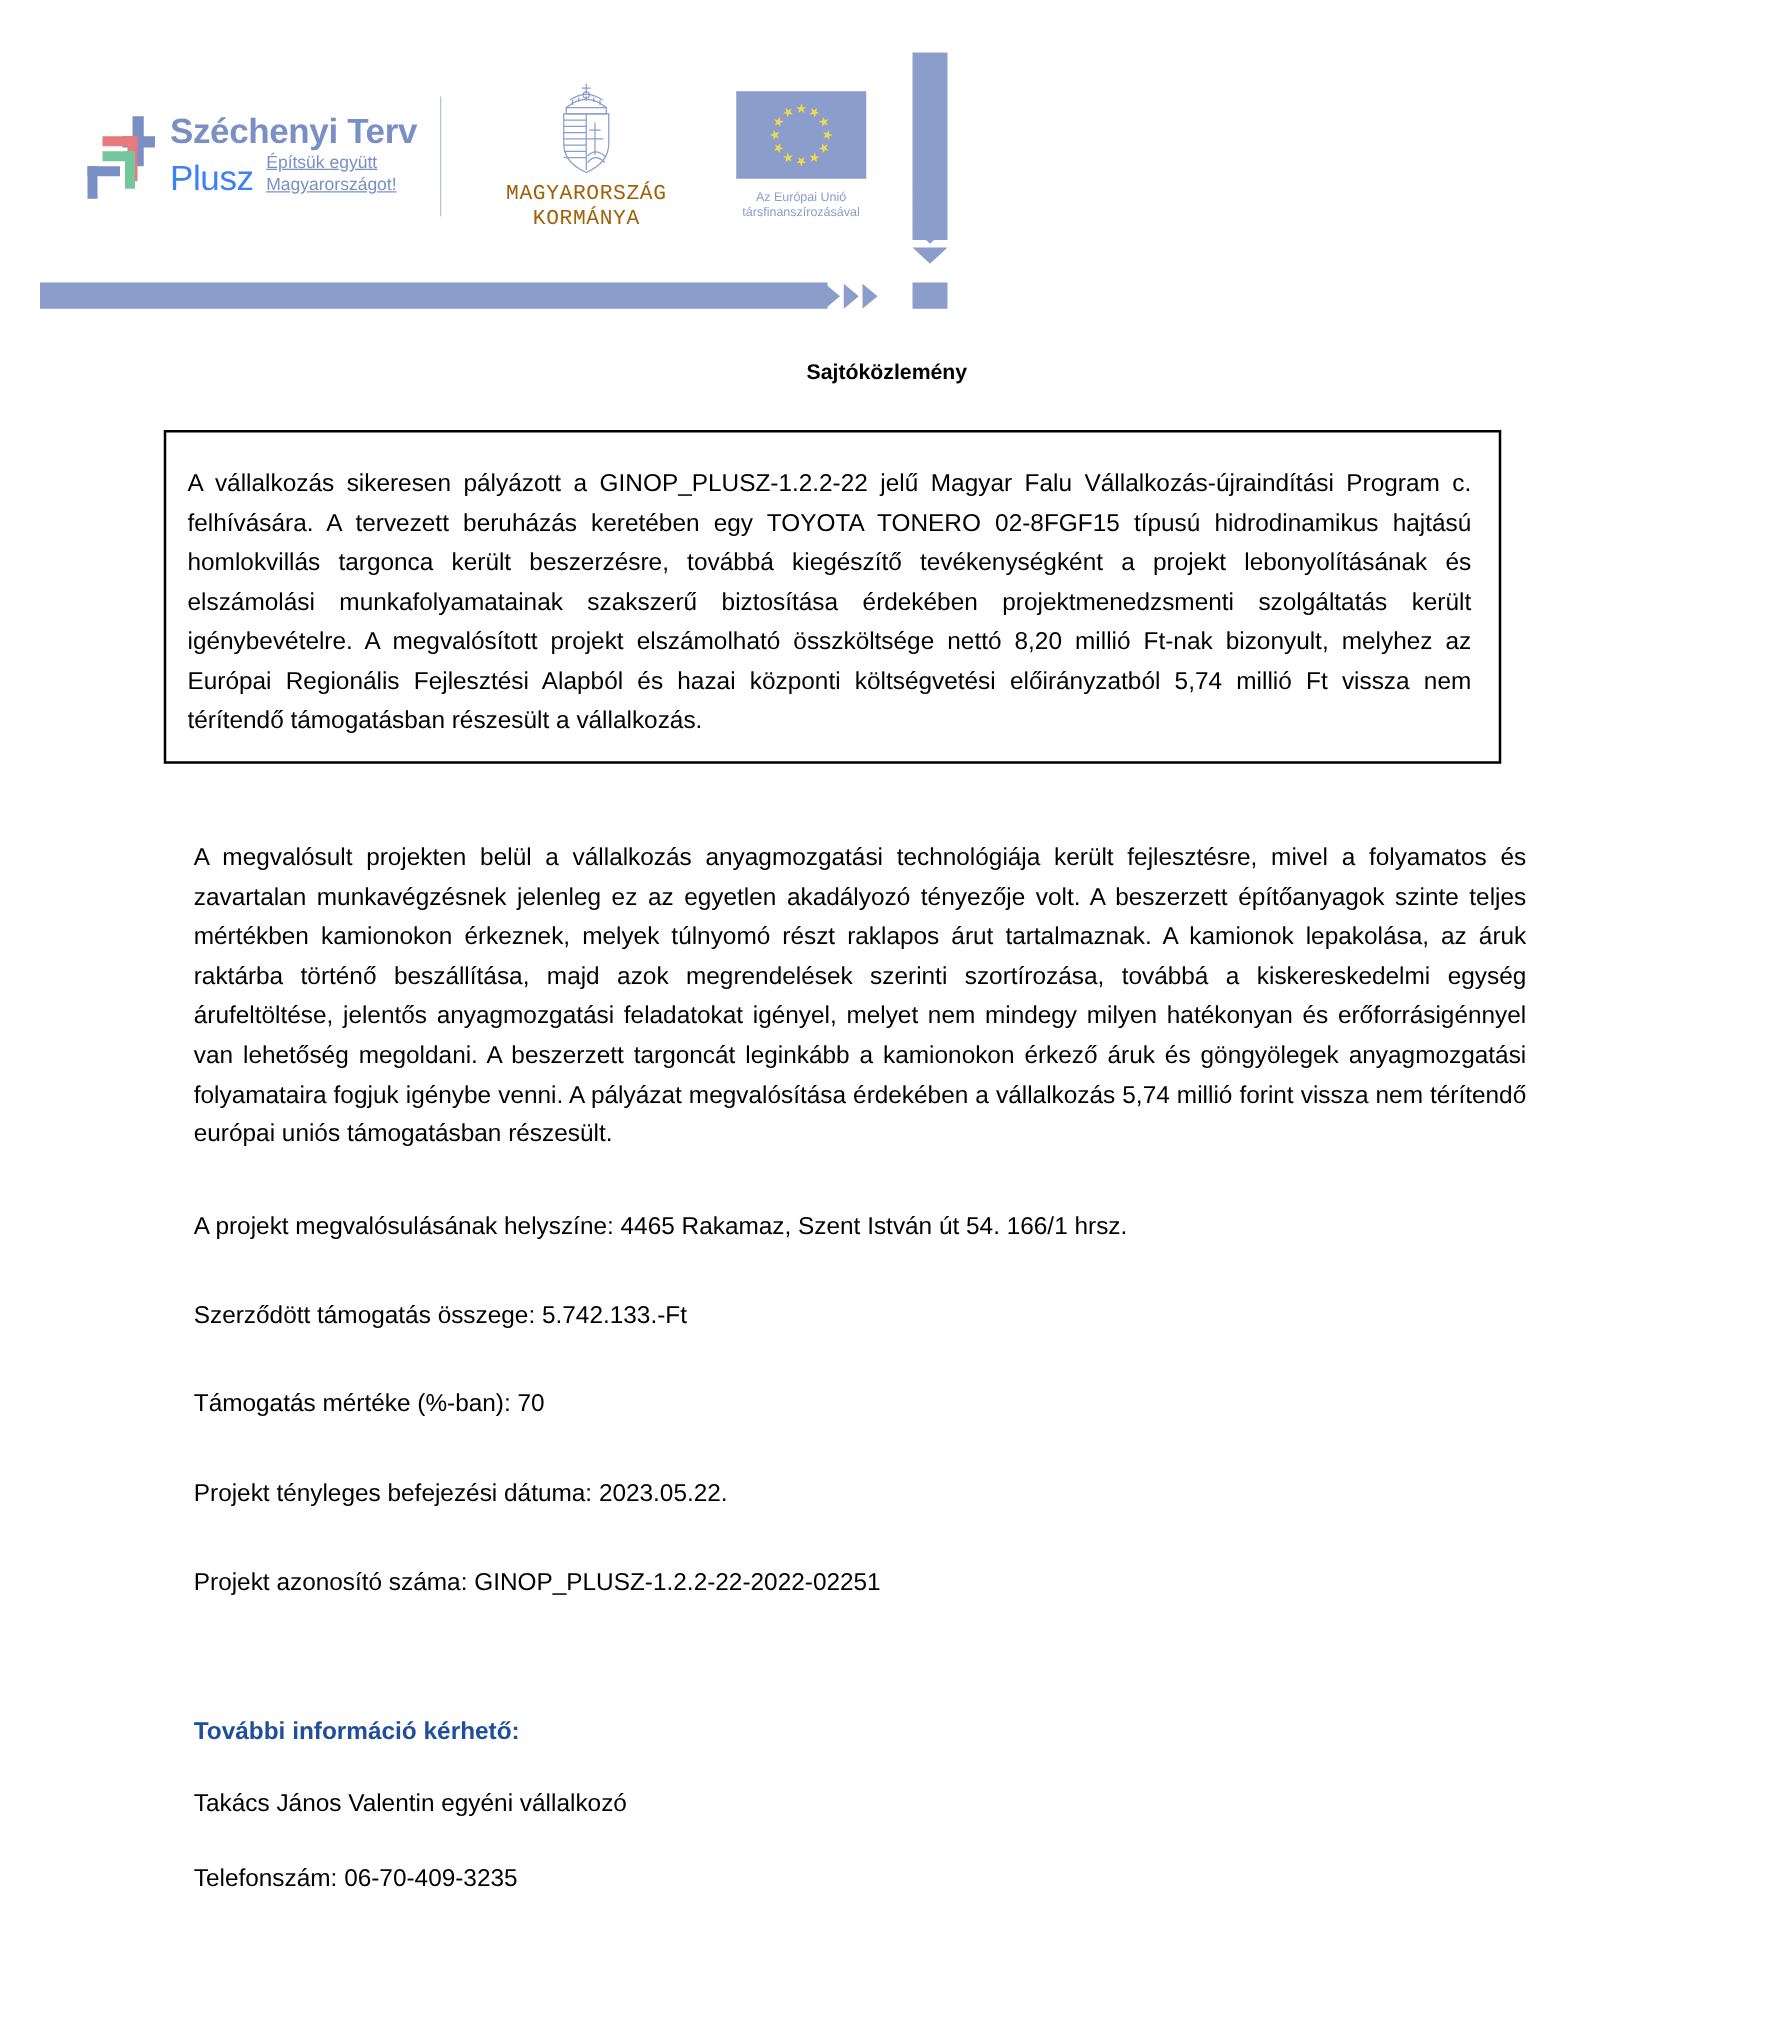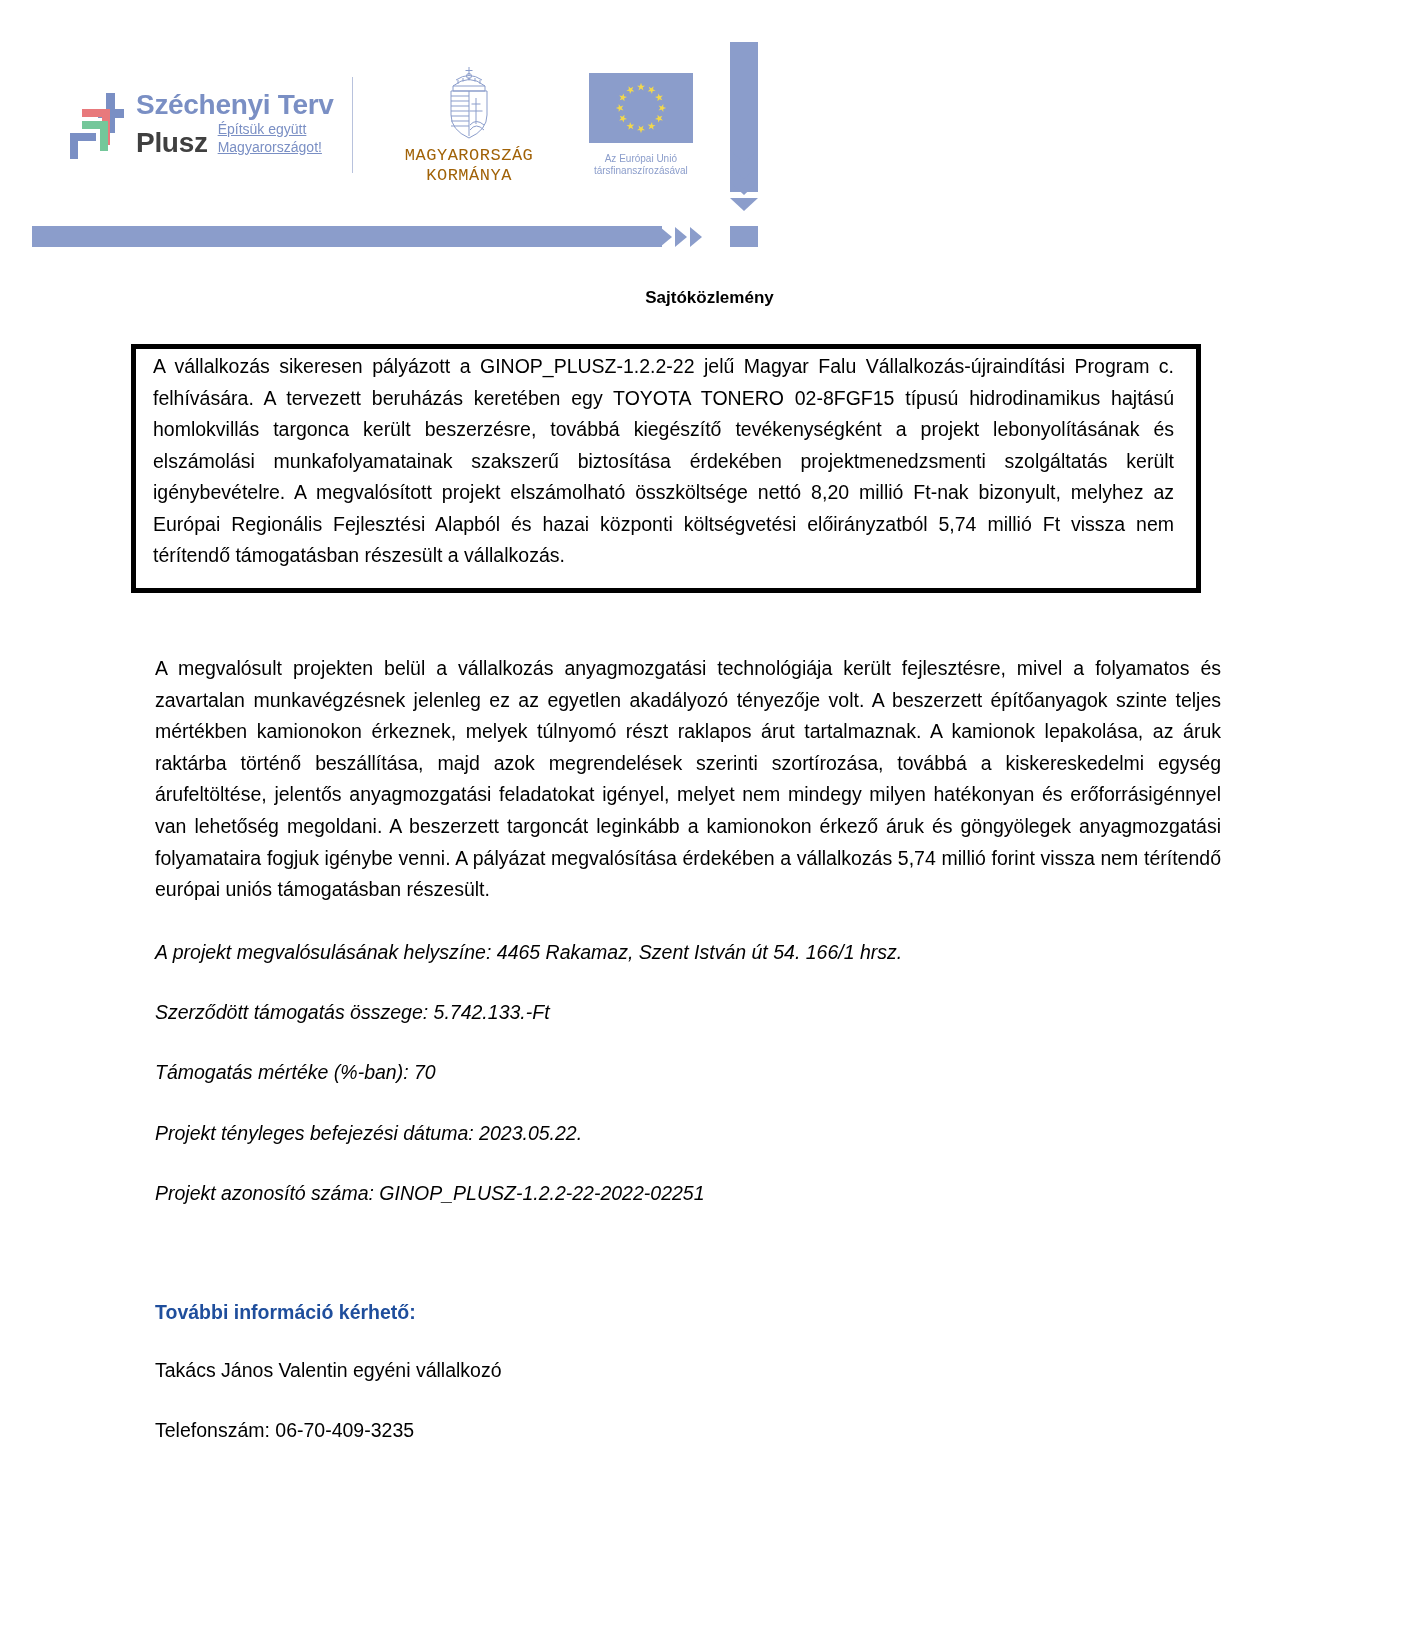--- a/index.html
+++ b/index.html
@@ -135,22 +135,22 @@
     line-height: 1.0;
     white-space: nowrap;
   }
   .szt-line2 {
     display: flex;
     align-items: flex-end;
     margin-top: 2px;
   }
   .szt-plusz {
     font-size: 28px;
-    font-weight: bold;
-    color: #404040;
+    font-weight: normal;
+    color: #3b82f6;
     line-height: 1.0;
     letter-spacing: -0.3px;
   }
   .szt-slogan {
     font-size: 14px;
     color: #7a8fc4;
     line-height: 1.25;
     margin-left: 10px;
     margin-bottom: 1px;
     text-decoration: underline;
@@ -212,44 +212,43 @@
     font-size: 17px;
     font-weight: bold;
     line-height: 1.0;
     margin-bottom: 34px;
   }
   .title-line.t1 { margin-bottom: 38px; }
   .title-line.t3 { margin-bottom: 0; }
 
   .highlight-box {
     margin: 30px 218px 0 131px;
-    border: 5px solid #000000;
-    padding: 2px 22px 16px 17px;
+    border: 2px solid #000000;
+    padding: 26px 22px 16px 17px;
   }
   .highlight-box p {
     margin: 0;
     font-size: 19.5px;
     line-height: 1.62;
     text-align: justify;
   }
 
   .body-block {
     margin: 60px 198px 0 155px;
   }
   .body-block p.just {
     margin: 0;
     font-size: 19.5px;
     line-height: 1.62;
     text-align: justify;
   }
   .detail-line {
-    margin: 33px 0 0 0;
+    margin: 44px 0 0 0;
     font-size: 19.5px;
     line-height: 1.4;
-    font-style: italic;
   }
 
   .contact-block {
     margin: 94px 198px 0 155px;
   }
   .contact-head {
     font-size: 19.5px;
     font-weight: bold;
     color: #1f4e9c;
     margin: 0 0 33px 0;

